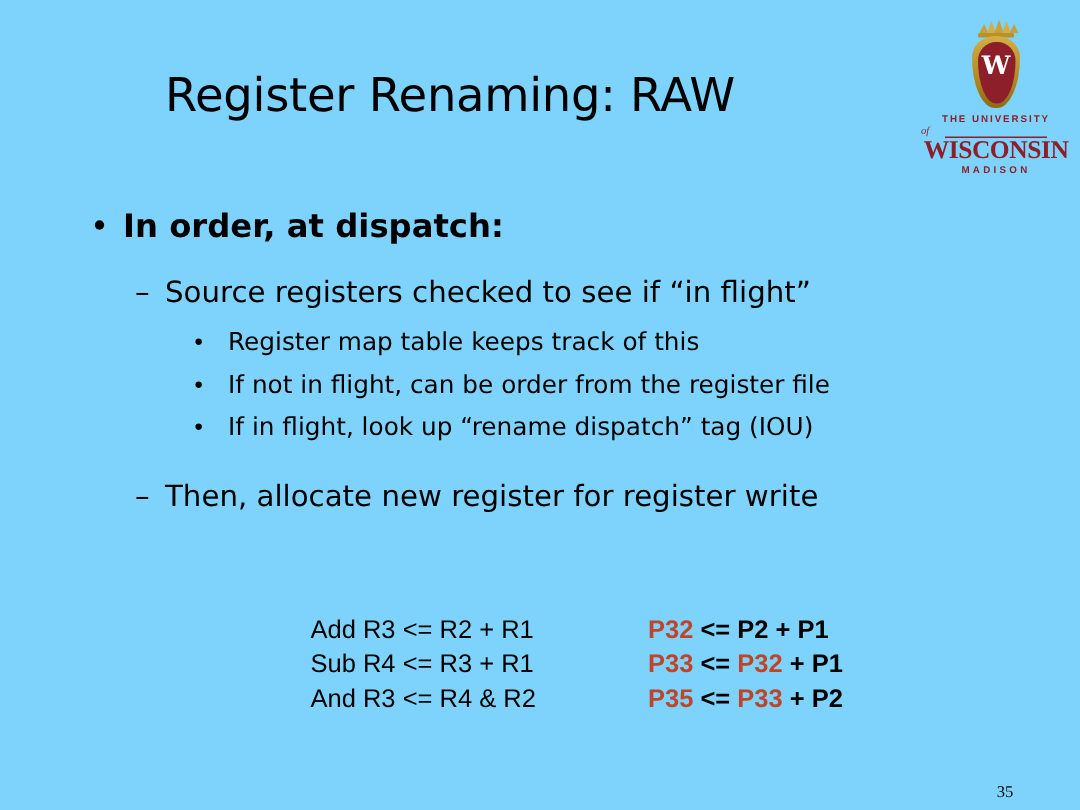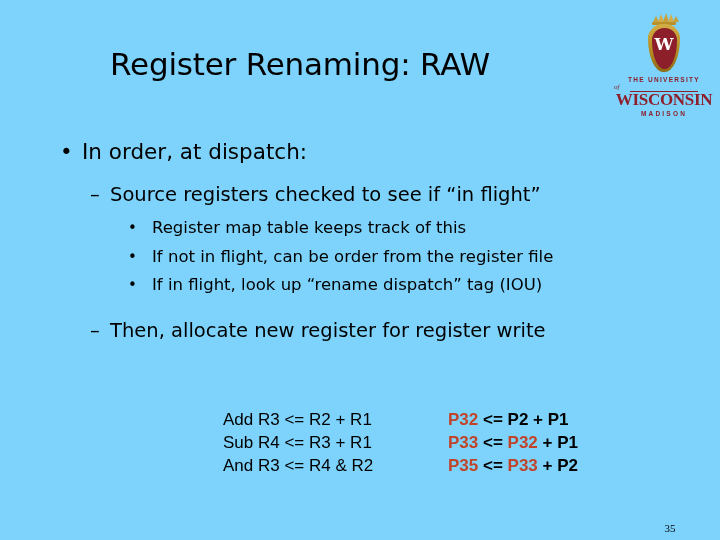--- a/index.html
+++ b/index.html
@@ -194,21 +194,21 @@
     line-height: 34px;
     margin-bottom: 10px;
   }
   .lvl1 .marker {
     position: absolute;
     left: 60px;
     top: 0;
     font-size: 21.5px;
     line-height: 34px;
   }
-  .lvl1 .txt { display: inline-block; margin-left: 22px; }
+  .lvl1 .txt { display: inline-block; margin-left: 22px; font-weight: bold; }
 
   .lvl2 {
     padding-left: 90px;
     font-size: 19.5px;
     line-height: 31px;
     margin-bottom: 4px;
   }
   .lvl2 .marker {
     position: absolute;
     left: 90px;
@@ -241,21 +241,20 @@
     left: 0;
     width: 720px;
     font-family: "Liberation Sans", sans-serif;
     font-size: 17px;
     line-height: 23px;
   }
   .code-row {
     position: relative;
     height: 23px;
     white-space: nowrap;
-    margin-left: 16px;
   }
   .code-left {
     position: absolute;
     left: 207px;
     top: 0;
     color: #000000;
   }
   .code-right {
     position: absolute;
     left: 432px;

